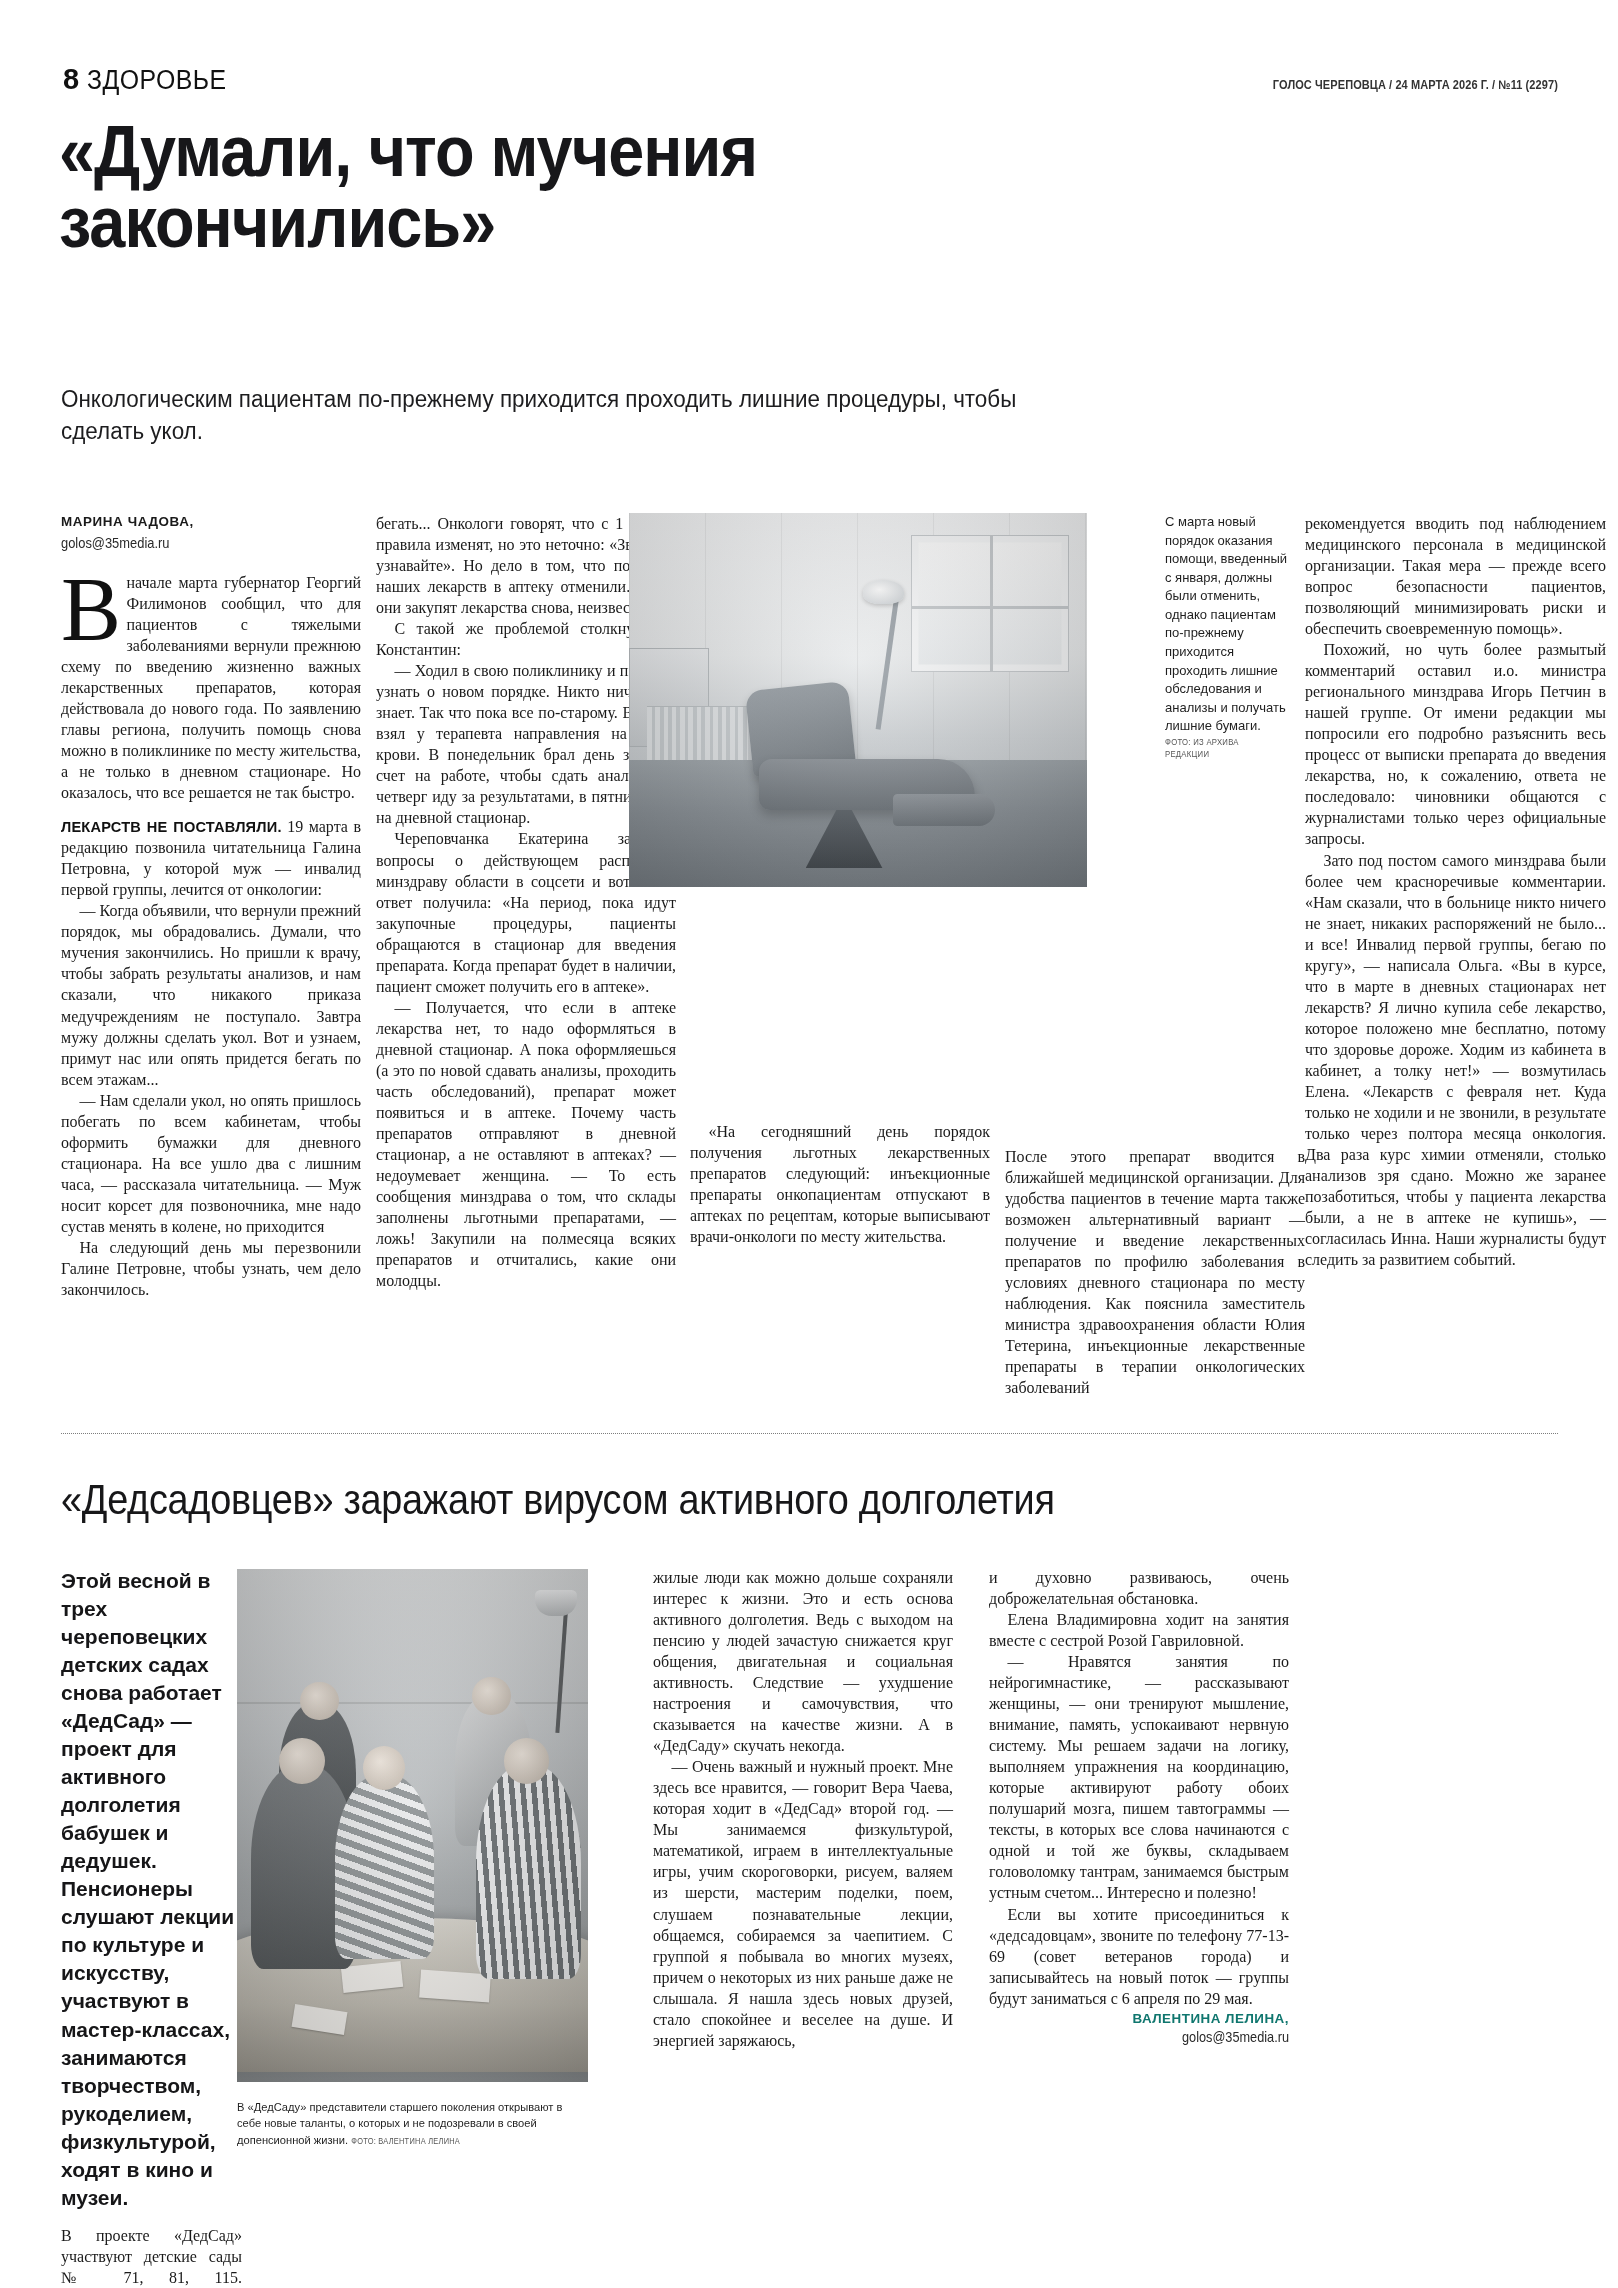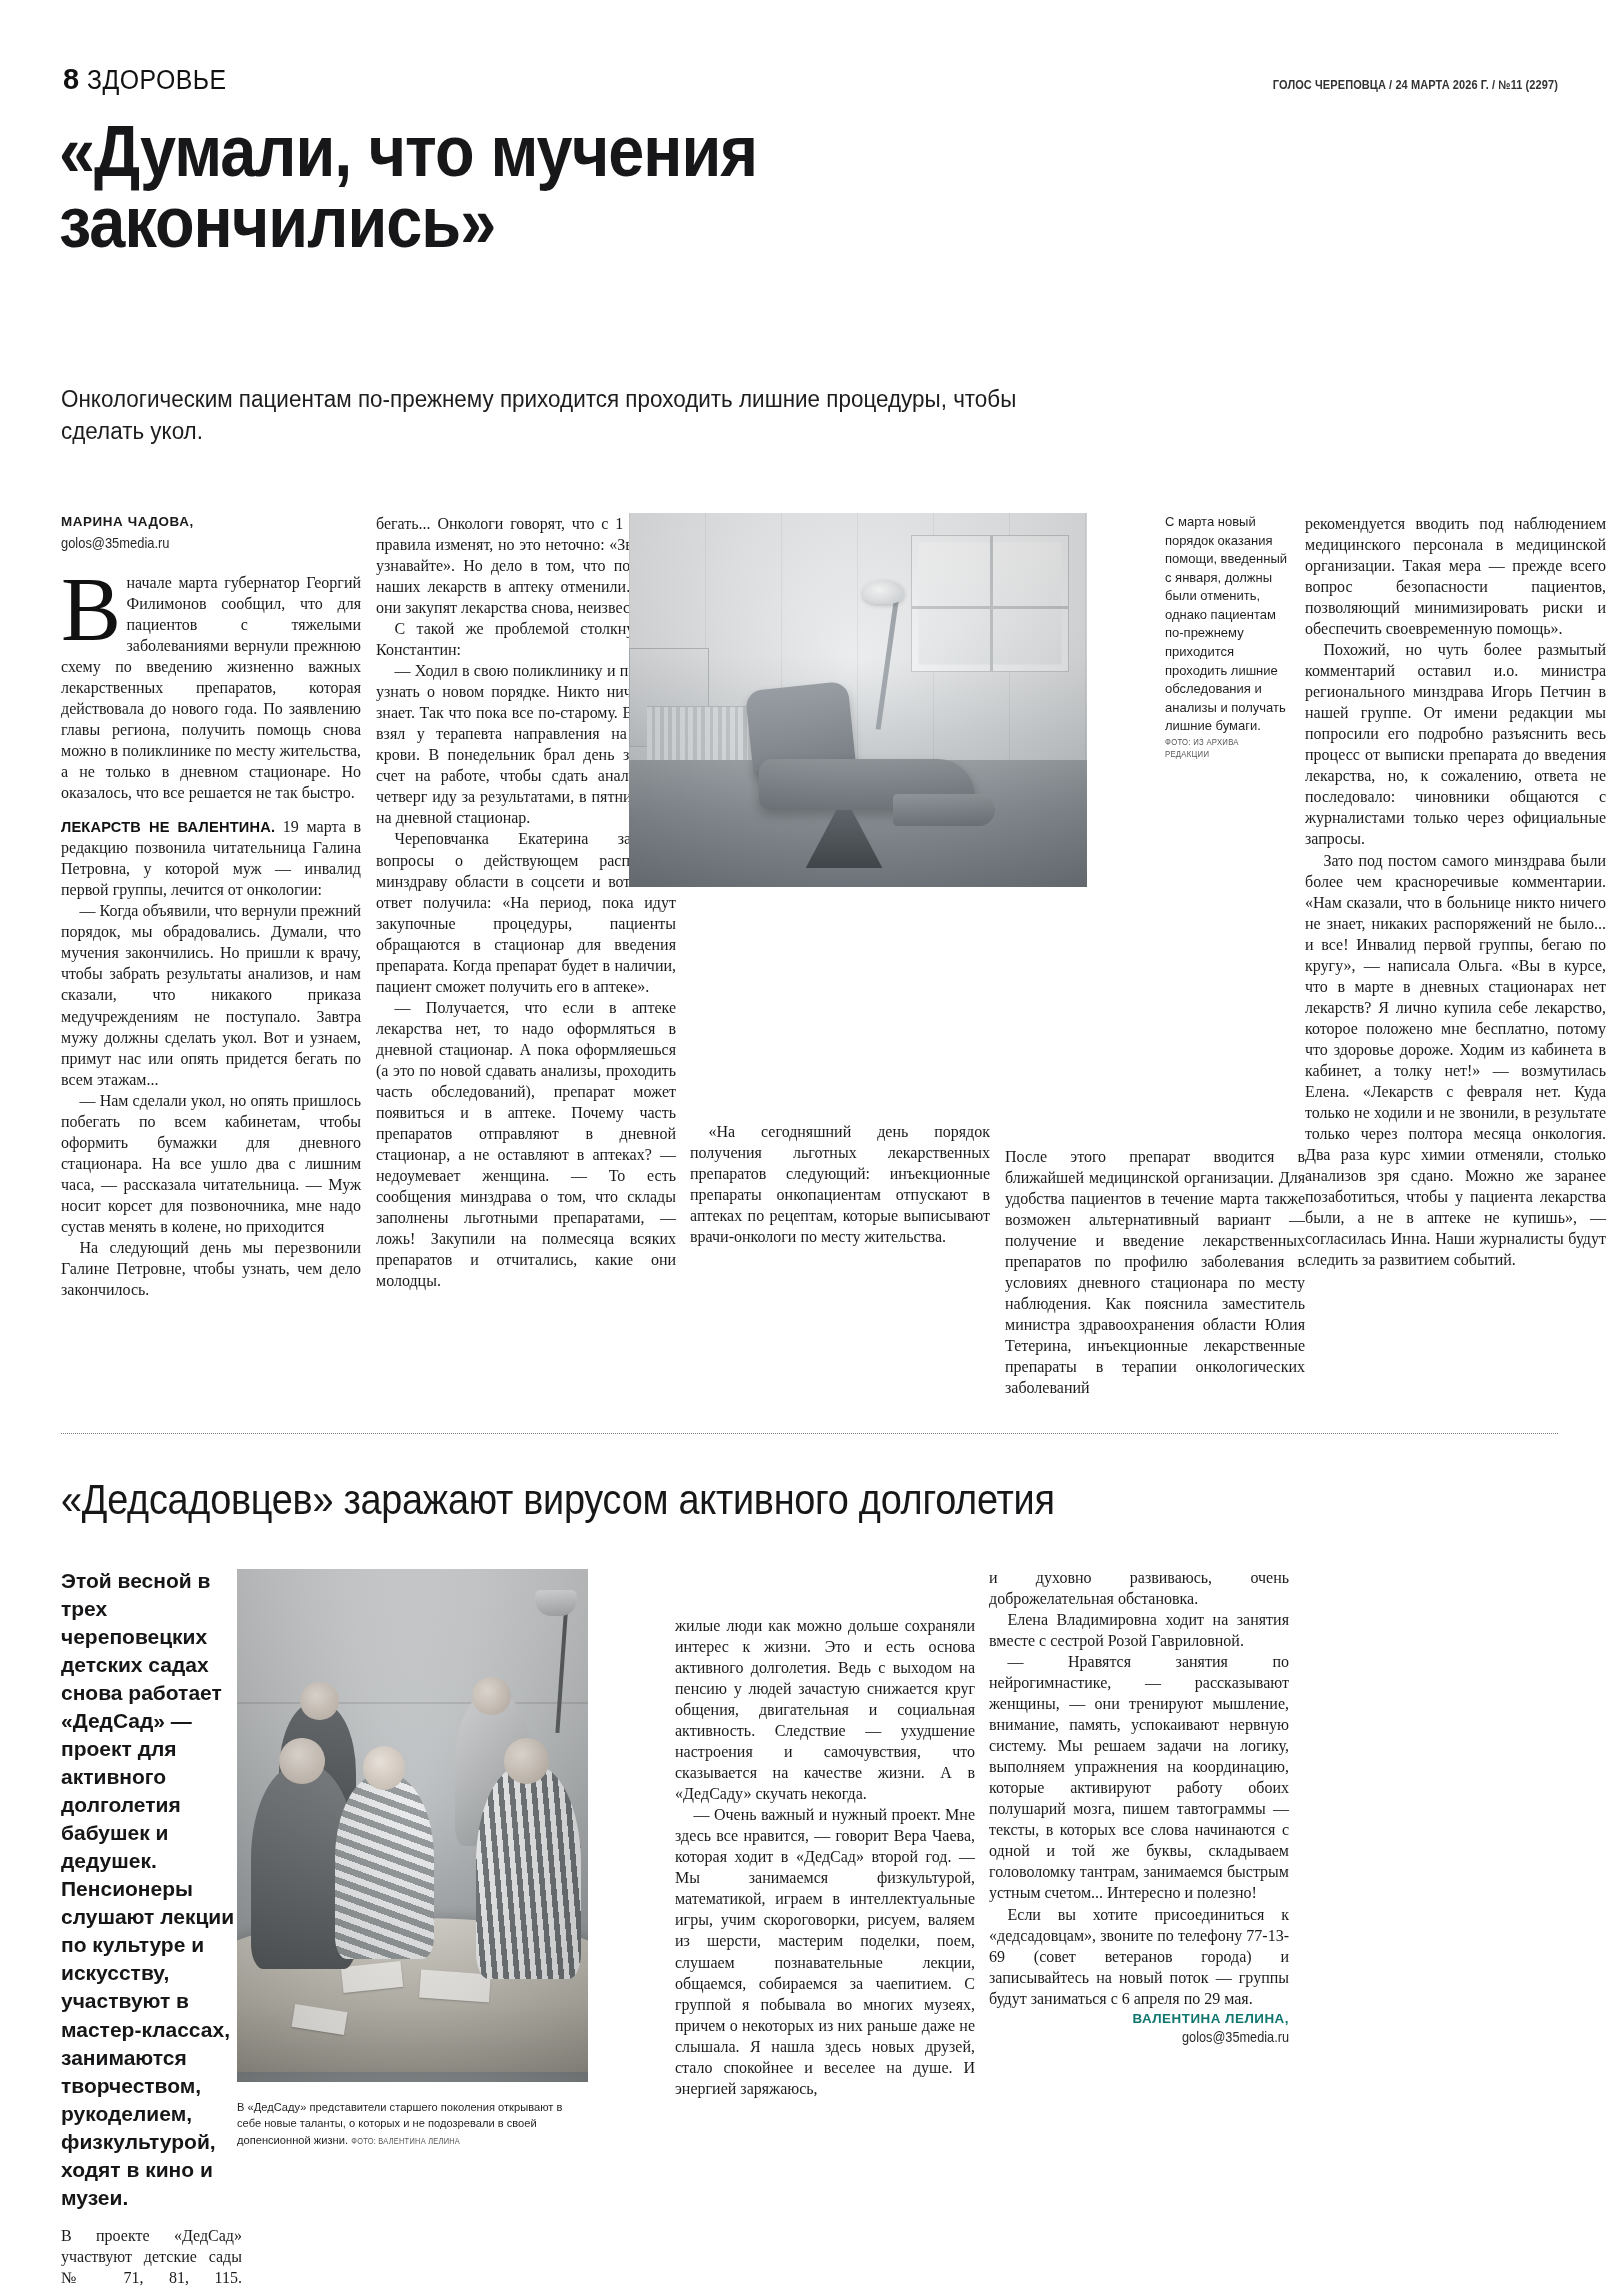--- a/index.html
+++ b/index.html
@@ -289,21 +289,21 @@
     white-space: nowrap;
   }
 
   .a2 {
     position: absolute;
     left: 61px; top: 1567px;
     width: 1497px;
     height: 609px;
   }
   .d1 { left: 0px;    width: 181px; }
-  .d2 { left: 614px;  width: 300px; margin-top: 48px; }
+  .d2 { left: 592px;  width: 300px; }
   .d3 { left: 928px; width: 300px; }
 
   .lead-bold {
     font-family: "Liberation Sans", sans-serif;
     font-weight: bold;
     font-size: 21px;
     line-height: 1.335;
     color: #161618;
     text-align: left;
   }
@@ -419,21 +419,21 @@
   <div class="a1">
 
     <div class="col c1">
       <div class="byline-name">МАРИНА ЧАДОВА,</div>
       <div class="byline-mail">golos@35media.ru</div>
       <div class="dropcap-wrap">
         <span class="dropcap">В</span>
         <p class="b noind">начале марта губернатор Георгий Филимонов сообщил, что для пациентов с тяжелыми заболеваниями вернули прежнюю схему по введению жизненно важных лекарственных препаратов, которая действовала до нового года. По заявлению главы региона, получить помощь снова можно в поликлинике по месту жительства, а не только в дневном стационаре. Но оказалось, что все решается не так быстро.</p>
       </div>
       <div class="gap"></div>
-      <p class="b noind"><span class="subhead">ЛЕКАРСТВ НЕ ВАЛЕНТИНА.</span><span> 19 марта в редакцию позвонила читательница Галина Петровна, у которой муж — инвалид первой группы, лечится от онкологии:</span></p>
+      <p class="b noind"><span class="subhead">ЛЕКАРСТВ НЕ ПОСТАВЛЯЛИ.</span><span> 19 марта в редакцию позвонила читательница Галина Петровна, у которой муж — инвалид первой группы, лечится от онкологии:</span></p>
       <p class="b">— Когда объявили, что вернули прежний порядок, мы обрадовались. Думали, что мучения закончились. Но пришли к врачу, чтобы забрать результаты анализов, и нам сказали, что никакого приказа медучреждениям не поступало. Завтра мужу должны сделать укол. Вот и узнаем, примут нас или опять придется бегать по всем этажам...</p>
       <p class="b">— Нам сделали укол, но опять пришлось побегать по всем кабинетам, чтобы оформить бумажки для дневного стационара. На все ушло два с лишним часа, — рассказала читательница. — Муж носит корсет для позвоночника, мне надо сустав менять в колене, но приходится</p>
       <p class="b">На следующий день мы перезвонили Галине Петровне, чтобы узнать, чем дело закончилось.</p>
     </div>
 
     <div class="col c2">
       <p class="b noind">бегать... Онкологи говорят, что с 1 апреля правила изменят, но это неточно: «Звоните, узнавайте». Но дело в том, что поставки наших лекарств в аптеку отменили. Когда они закупят лекарства снова, неизвестно.</p>
       <p class="b">С такой же проблемой столкнулся и Константин:</p>
       <p class="b">— Ходил в свою поликлинику и пытался узнать о новом порядке. Никто ничего не знает. Так что пока все по-старому. В среду взял у терапевта направления на сдачу крови. В понедельник брал день за свой счет на работе, чтобы сдать анализы, в четверг иду за результатами, в пятницу еду на дневной стационар.</p>
       <p class="b">Череповчанка Екатерина задавала вопросы о действующем распорядке минздраву области в соцсети и вот какой ответ получила: «На период, пока идут закупочные процедуры, пациенты обращаются в стационар для введения препарата. Когда препарат будет в наличии, пациент сможет получить его в аптеке».</p>

